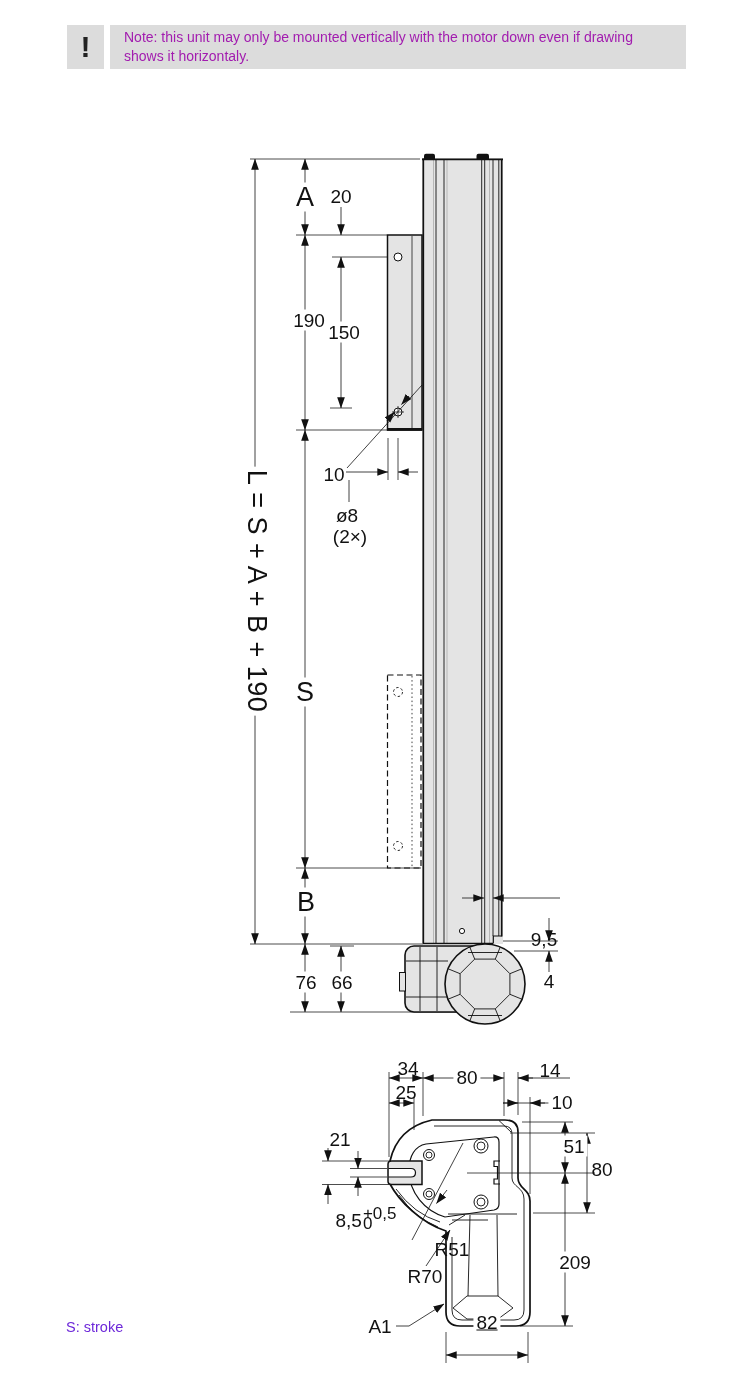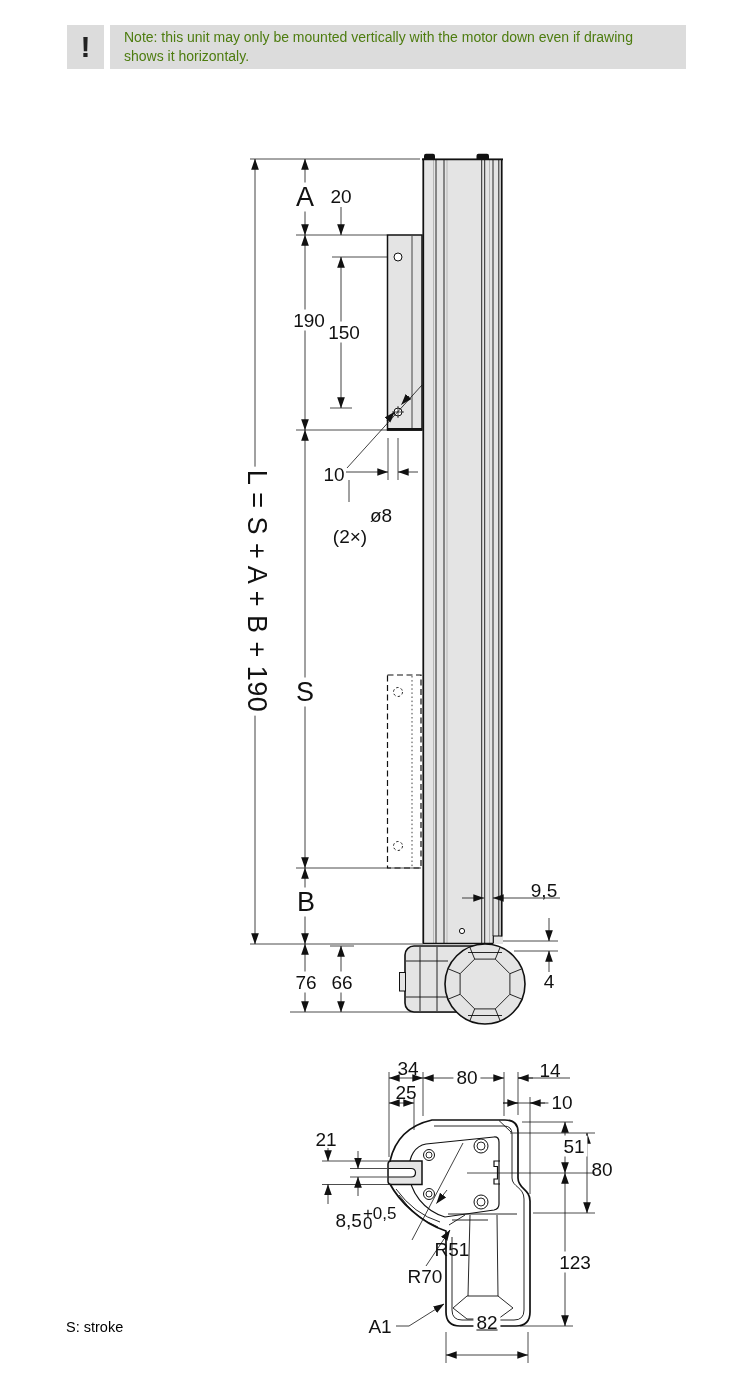--- a/index.html
+++ b/index.html
@@ -3,21 +3,21 @@
 <meta charset="utf-8">
 <style>
   html,body{margin:0;padding:0;background:#fff;}
   #page{position:relative;width:750px;height:1390px;background:#fff;overflow:hidden;
         font-family:"Liberation Sans", sans-serif;color:#111;}
   
   #banner{position:absolute;left:67px;top:25px;display:flex;}
   #banner .ibox{width:37px;height:44px;background:#dcdcdc;display:flex;align-items:center;justify-content:center;
         font-size:30px;font-weight:bold;color:#222;}
   #banner .tbox{width:576px;height:44px;background:#dcdcdc;margin-left:6px;display:flex;align-items:center;}
-  #banner .tbox div{padding:0 14px;font-size:14px;line-height:19px;color:#4d7c0f;}
+  #banner .tbox div{padding:0 14px;font-size:14px;line-height:19px;color:#a21caf;}
   
   #dwg{position:absolute;left:0;top:0;}
   .fillg{fill:#e4e4e4;}
   .out{stroke:#111;stroke-width:1.7;fill:none;stroke-linejoin:round;}
   .out2{stroke:#111;stroke-width:1.2;fill:none;}
   .thin{stroke:#111;stroke-width:0.9;fill:none;}
   .lite{stroke:#999;stroke-width:0.6;fill:none;}
   .ext{stroke:#111;stroke-width:0.75;fill:none;}
   .dim{stroke:#111;stroke-width:0.8;fill:none;}
   .thk{stroke:#111;stroke-width:2.7;fill:none;}
@@ -25,21 +25,21 @@
   .dot{stroke:#111;stroke-width:0.8;fill:none;stroke-dasharray:1.5 2.6;}
   
   .lbl{position:absolute;transform:translate(-50%,-50%);font-size:19px;white-space:nowrap;
        color:#111;line-height:1;z-index:5;}
   .big{font-size:27px;}
   .mask{background:#fff;padding:1px 3px;}
   .formula{font-size:27px;transform:translate(-50%,-50%) rotate(90deg);letter-spacing:.5px;}
   .tolstack{display:inline-block;vertical-align:-2px;margin-left:1px;}
   .tolstack span{display:block;font-size:17px;line-height:10px;}
   
-  #legend{position:absolute;left:66px;top:1318px;font-size:14.5px;line-height:18.3px;color:#000000;}
+  #legend{position:absolute;left:66px;top:1318px;font-size:14.5px;line-height:18.3px;color:#6d28d9;}
 </style>
 </head>
 <body>
 
 <div id="page">
 
   <div id="banner">
     <div class="ibox">!</div>
     <div class="tbox">
       <div>Note: this unit may only be mounted vertically with the motor down even if drawing shows it horizontaly.</div>
@@ -246,42 +246,42 @@
         <path class="dim" d="M396,1326 L409,1326 L444,1304" marker-end="url(#arr)"></path>
       </g>
     </g>
   </svg>
 
   <div class="lbl big mask" style="left:305px;top:197px;">A</div>
   <div class="lbl mask" style="left:341px;top:196px;">20</div>
   <div class="lbl mask" style="left:309px;top:320px;">190</div>
   <div class="lbl mask" style="left:344px;top:332px;text-align:right;">150</div>
   <div class="lbl" style="left:334px;top:474px;">10</div>
-  <div class="lbl" style="left:347px;top:515px;margin-left:34px;">ø8</div>
+  <div class="lbl" style="left:347px;top:515px;">ø8</div>
   <div class="lbl" style="left:350px;top:536px;">(2×)</div>
   <div class="lbl formula mask" style="left:256px;top:591px;">L = S + A + B + 190</div>
   <div class="lbl big mask" style="left:305px;top:692px;">S</div>
   <div class="lbl big mask" style="left:306px;top:902px;">B</div>
-  <div class="lbl" style="left:544px;top:890px;">9,5</div>
+  <div class="lbl" style="left:544px;top:939px;">9,5</div>
   <div class="lbl mask" style="left:306px;top:982px;text-align:right;">76</div>
   <div class="lbl mask" style="left:342px;top:982px;text-align:center;">66</div>
   <div class="lbl" style="left:549px;top:981px;">4</div>
 
   <div class="lbl" style="left:408px;top:1068px;">34</div>
   <div class="lbl mask" style="left:467px;top:1077px;">80</div>
   <div class="lbl" style="left:550px;top:1070px;">14</div>
   <div class="lbl" style="left:406px;top:1092px;">25</div>
   <div class="lbl mask" style="left:562px;top:1102px;">10</div>
-  <div class="lbl" style="left:326px;top:1139px;">21</div>
+  <div class="lbl" style="left:340px;top:1139px;">21</div>
   <div class="lbl mask" style="left:574px;top:1146px;">51</div>
   <div class="lbl" style="left:602px;top:1169px;">80</div>
   <div class="lbl" style="left:366px;top:1219px;"><span>8,5</span><span class="tolstack"><span>+0,5</span><span>0</span></span></div>
   <div class="lbl" style="left:405px;top:1249px;margin-left:47px;">R51</div>
   <div class="lbl" style="left:425px;top:1276px;">R70</div>
-  <div class="lbl mask" style="left:575px;top:1262px;">123</div>
+  <div class="lbl mask" style="left:575px;top:1262px;">209</div>
   <div class="lbl" style="left:380px;top:1326px;">A1</div>
   <div class="lbl mask" style="left:487px;top:1322px;text-decoration:underline;">82</div>
 
   <div id="legend">
     <div>S: stroke</div>
   </div>
 
 </div>
 
 </body></html>

